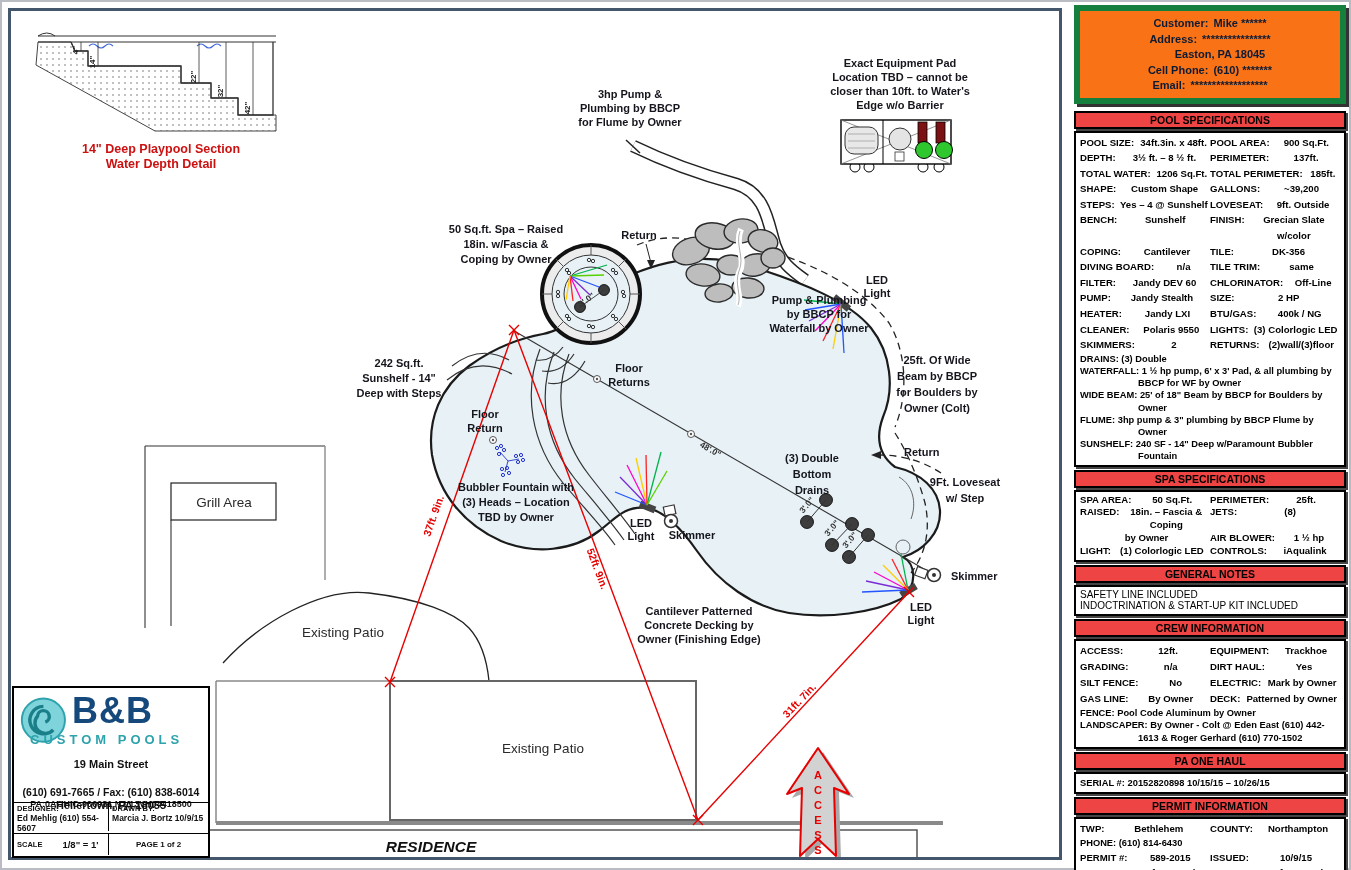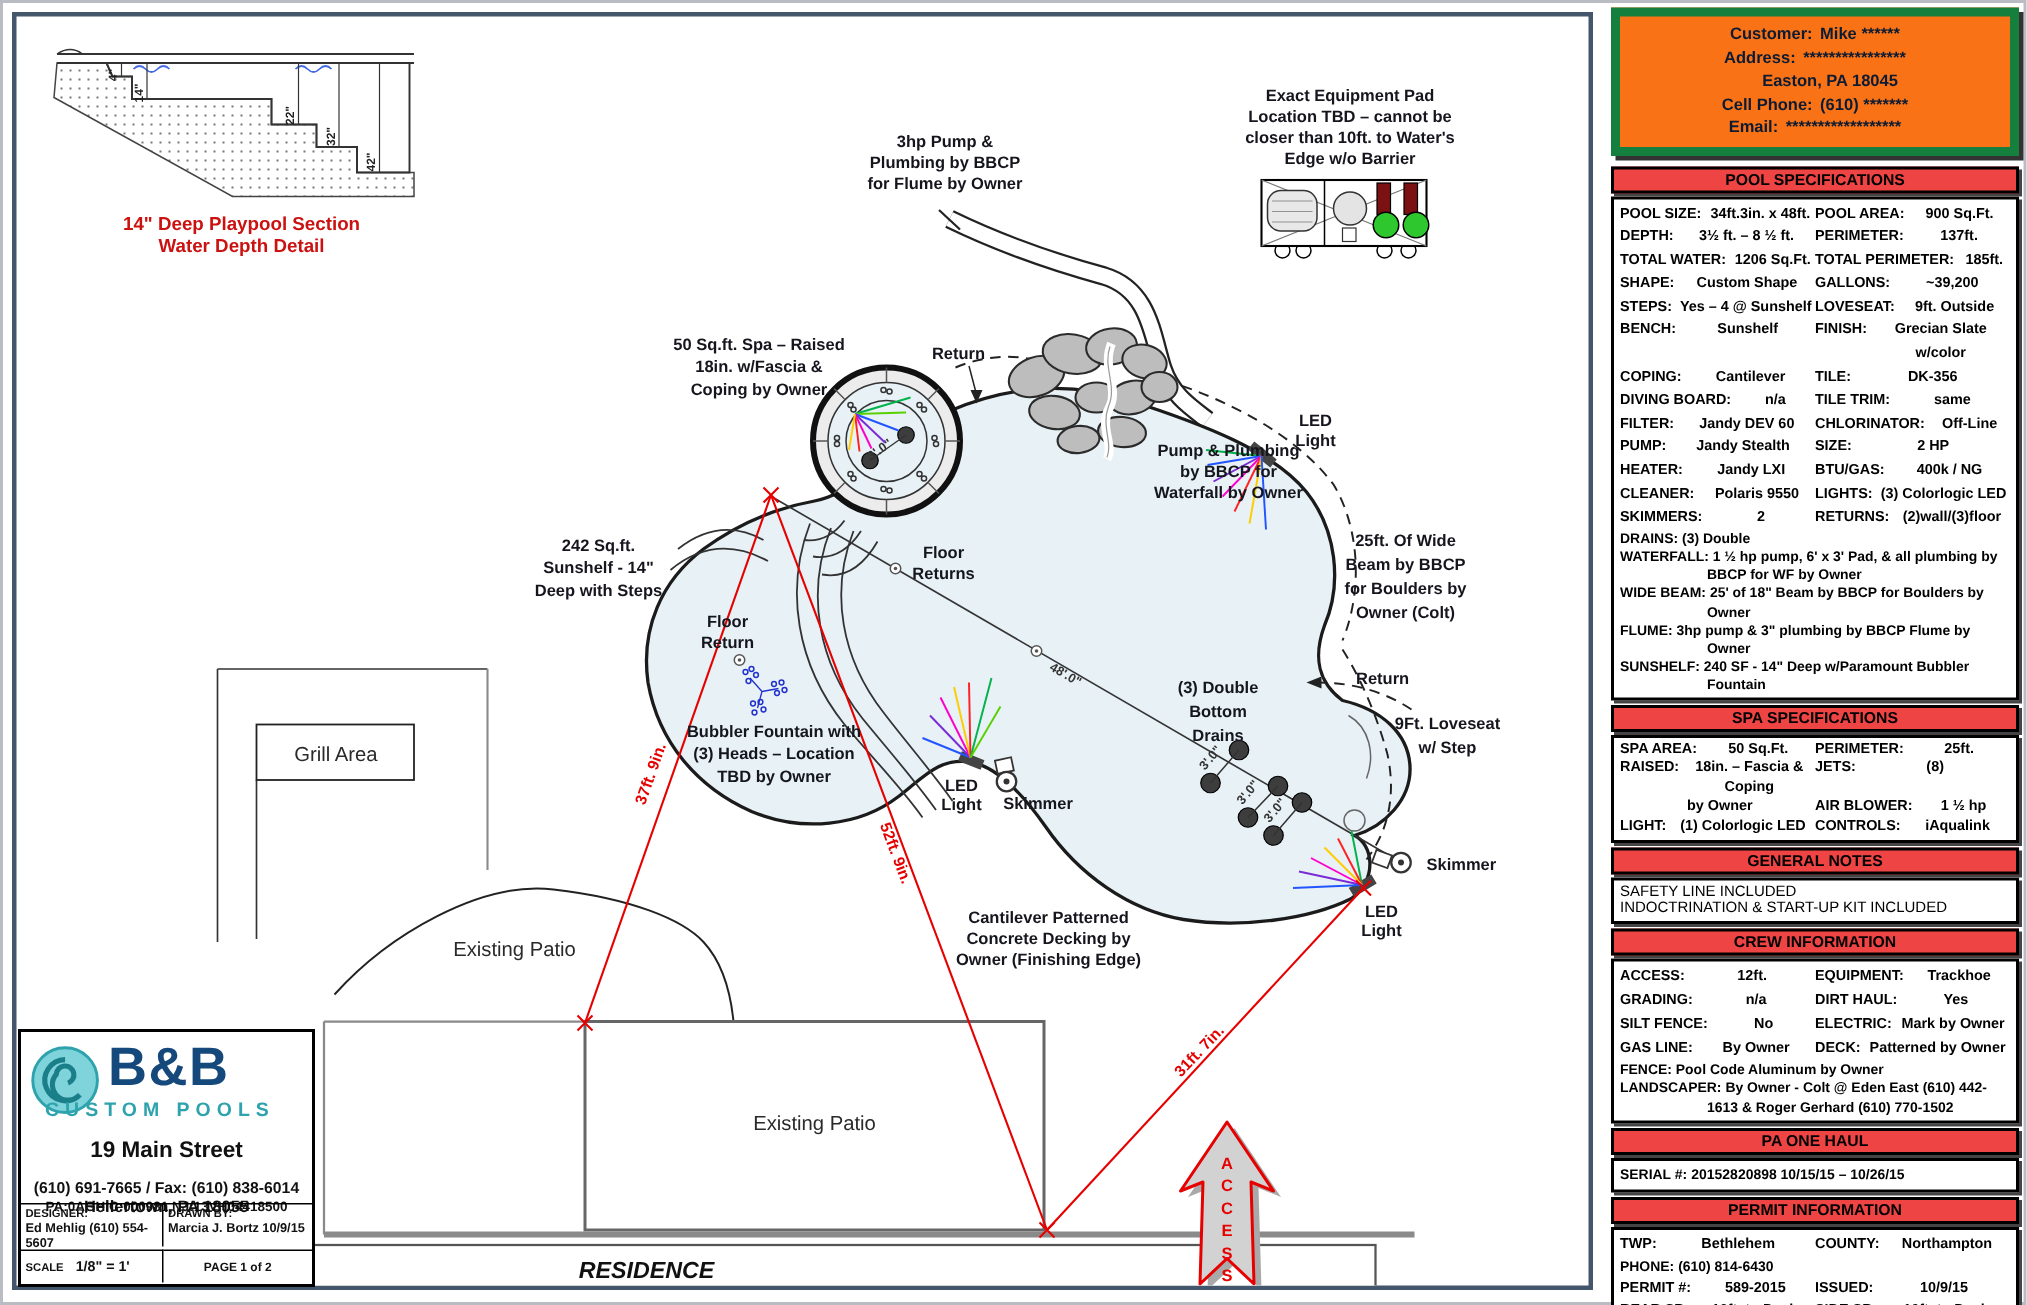--- a/index.html
+++ b/index.html
@@ -357,34 +357,34 @@
 </svg>
 </div>
 
 <div class="tblock">
   <svg class="tb-logo" viewBox="0 0 198 66">
     <circle cx="30" cy="28" r="22" fill="#7fd4dc" stroke="#2ea3ad" stroke-width="2"></circle>
     <path d="M30,28 m0,-14 a14,14 0 1,0 10,24 a10,10 0 1,1 -16,-14 a6,6 0 1,1 8,6" fill="none" stroke="#1b7f8a" stroke-width="3.5"></path>
   </svg>
   <div class="tb-bb">B&amp;B</div>
   <div class="tb-cp">CUSTOM POOLS</div>
-  <div class="tb-addr" style="top:70px;font-size:15px;">19 Main Street</div>
+  <div class="tb-addr" style="top:70px;font-size:11px;">19 Main Street</div>
   <div class="tb-addr" style="top:84px;font-size:11px;margin-top:27px;">Hellertown, PA 18055</div>
   <div class="tb-addr" style="top:98px;font-size:10.5px;">(610) 691-7665 / Fax: (610) 838-6014</div>
   <div class="tb-addr" style="top:111px;font-size:9px;">PA:0AGHIC:000981  NJ:13VH04418500</div>
   <div class="tb-grid">
     <div class="tb-cell" style="width:49%;height:28px;border-right:1.5px solid #000;">
       <span class="tb-lab">DESIGNER:</span>
       <span class="tb-val">Ed Mehlig (610) 554-5607</span>
     </div>
     <div class="tb-cell" style="width:51%;height:28px;">
       <span class="tb-lab">DRAWN BY:</span>
       <span class="tb-val">Marcia J. Bortz  10/9/15</span>
     </div>
-    <div class="tb-cell" style="width:49%;height:22px;border-right:1.5px solid #000;border-top:1.5px solid #000;display:flex;gap:8px;align-items:center;">
+    <div class="tb-cell" style="width:49%;height:22px;border-right:1.5px solid #000;border-top:1.5px solid #000;display:flex;gap:20px;align-items:center;">
       <span style="font-size:7.5px;">SCALE</span>
       <span style="font-size:9.5px;">1/8" = 1'</span>
     </div>
     <div class="tb-cell" style="width:51%;height:22px;border-top:1.5px solid #000;display:flex;align-items:center;justify-content:center;">
       <span style="font-size:8px;">PAGE 1 of 2</span>
     </div>
   </div>
 </div>
 
 <div class="panel">

